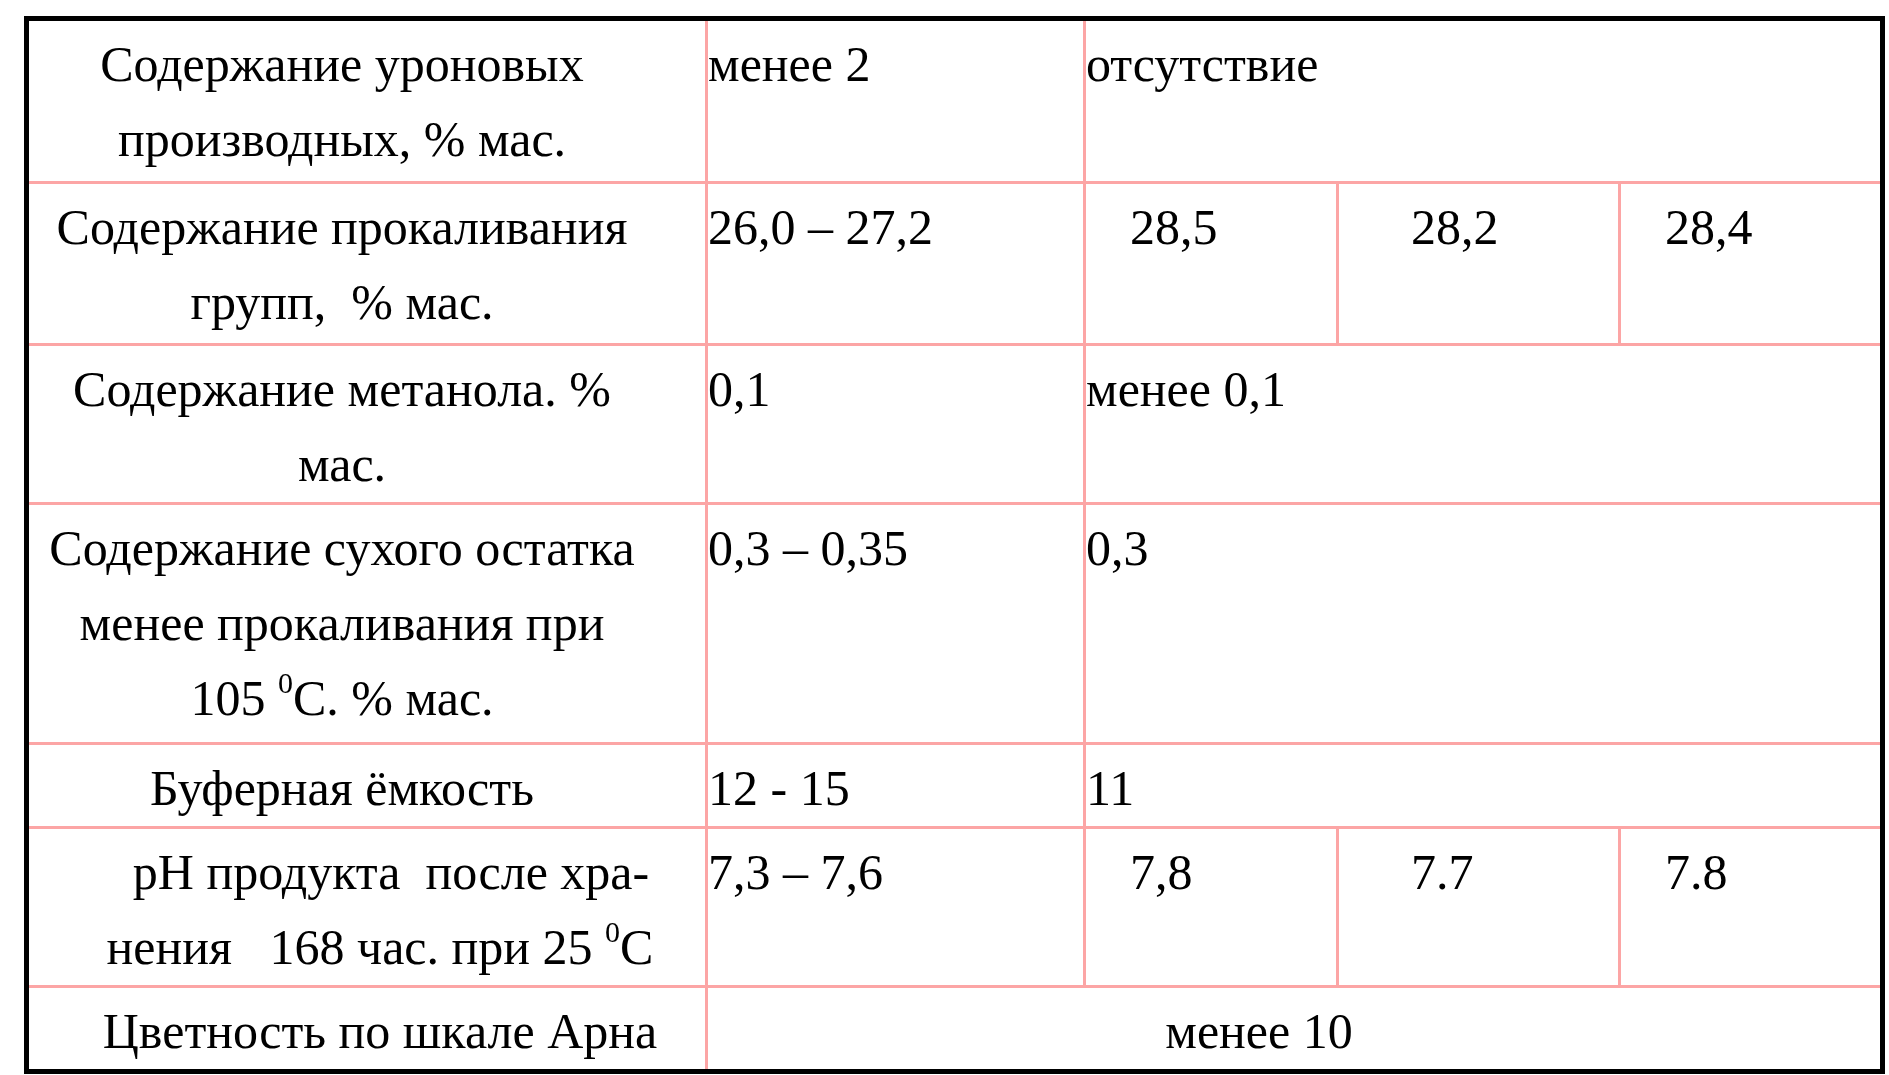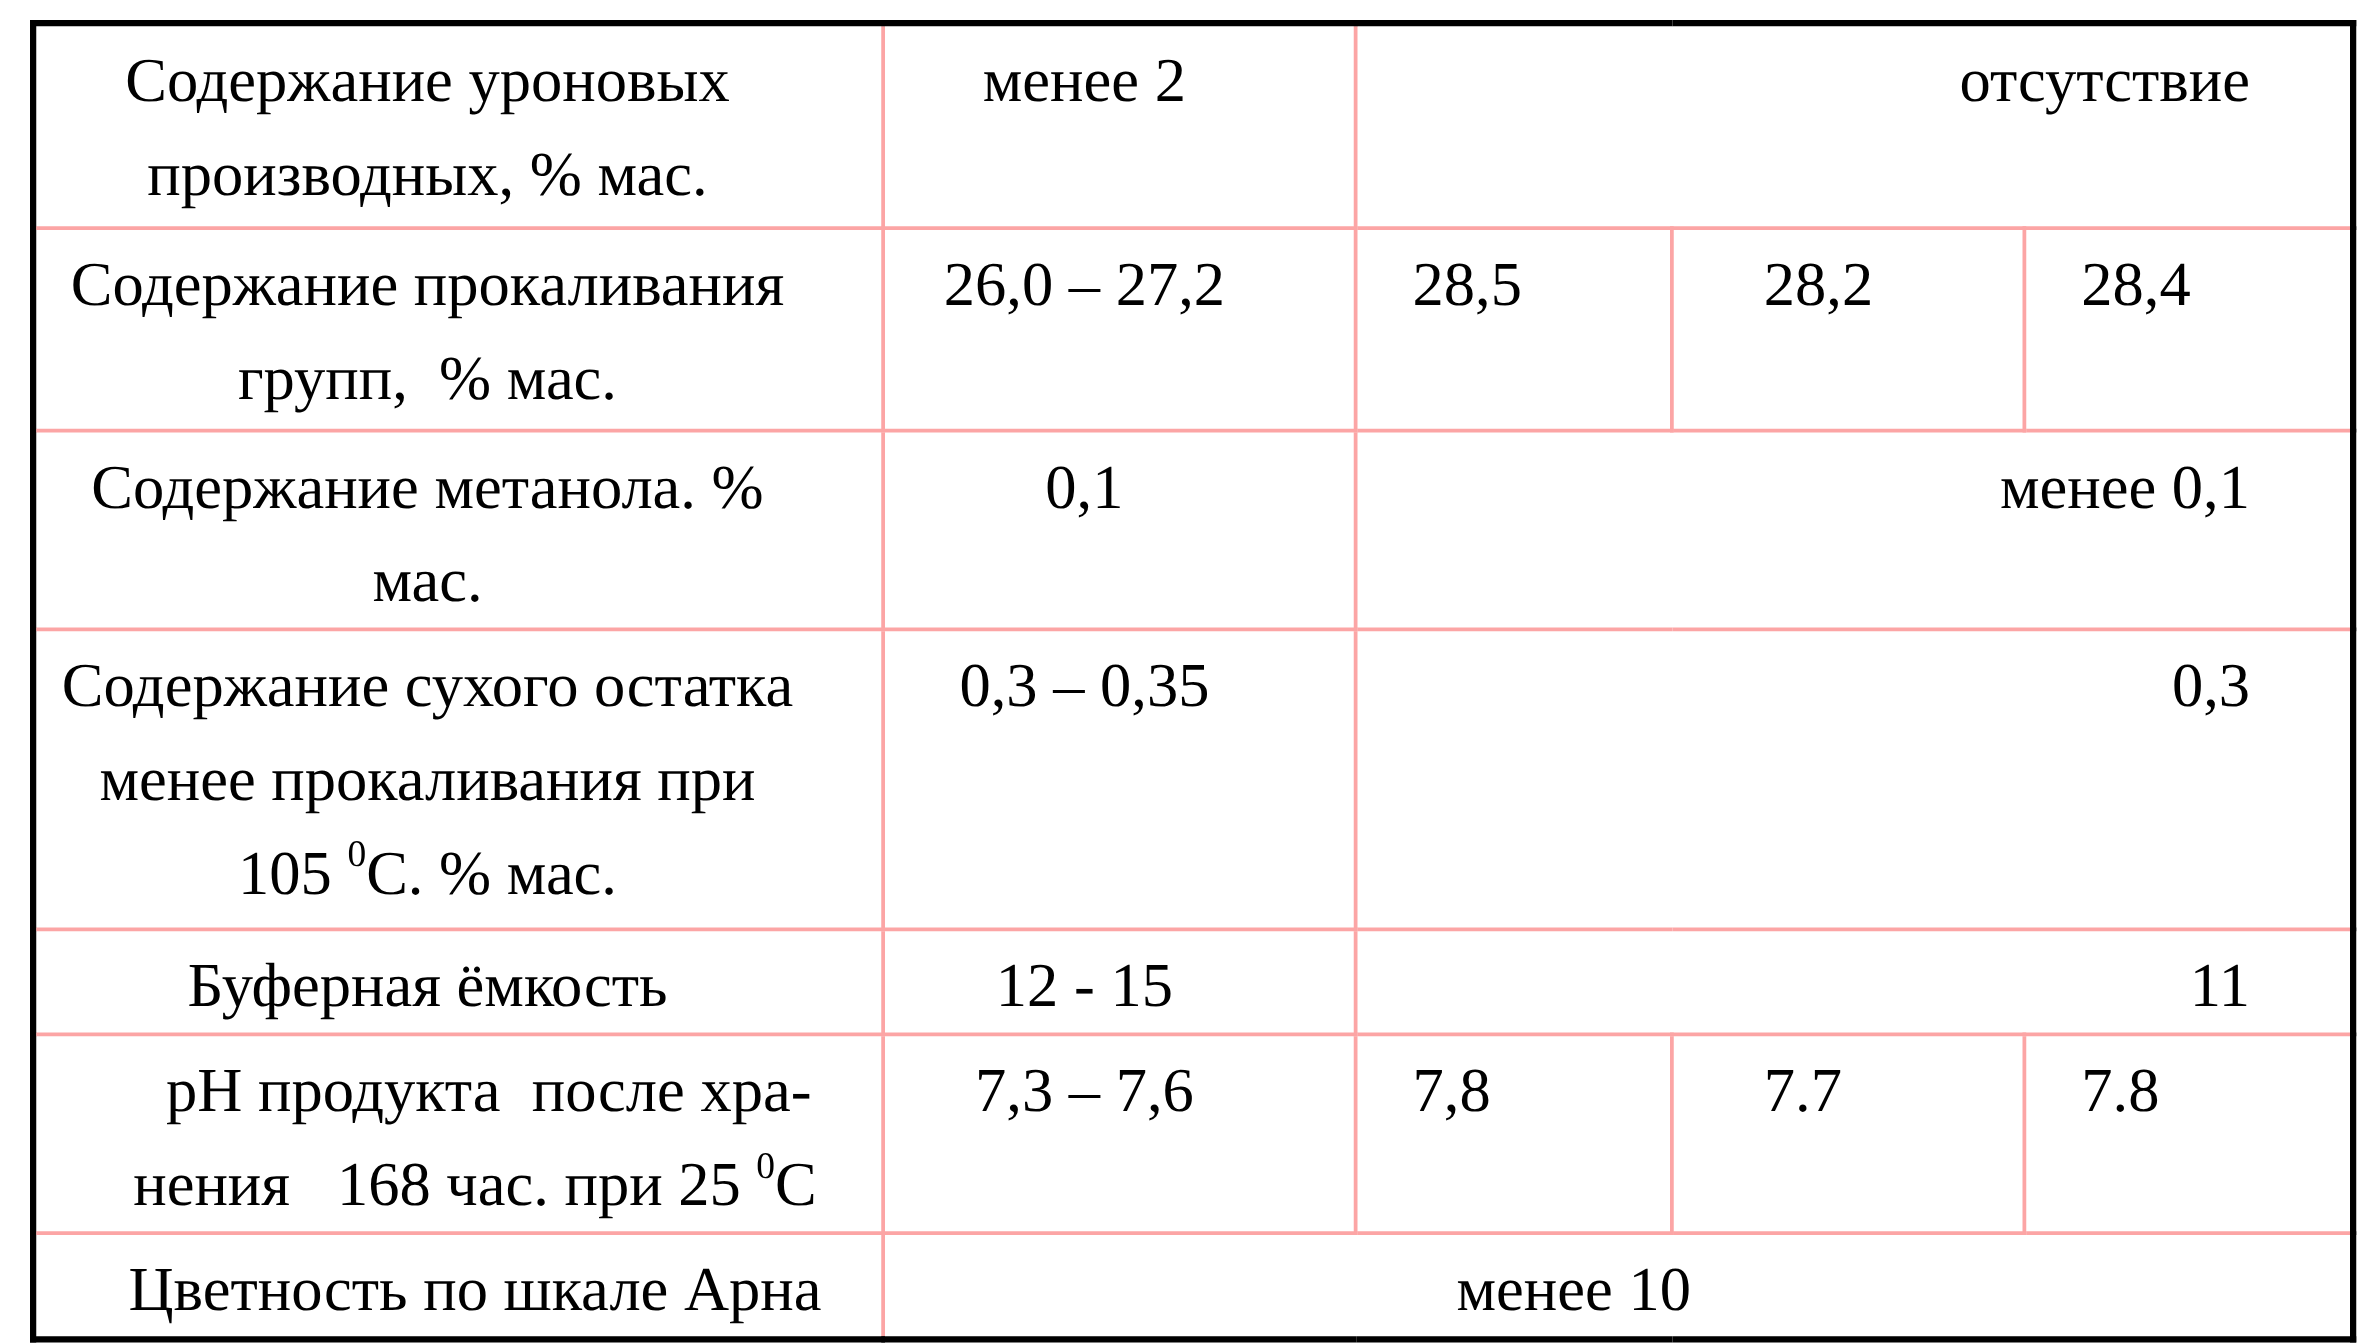--- a/index.html
+++ b/index.html
@@ -41,26 +41,26 @@
   td.label-c {
     text-align: center;
     padding-right: 50px;
   }
   
   td.label-l { text-align: center; }
   .indent-lg { padding-left: 48px; }
   .indent-sm { padding-left: 26px; }
   
   td.val-c2 {
-    text-align: center;
+    text-align: left;
     padding-right: 56px;
   }
   
   td.val-span {
-    text-align: right;
+    text-align: left;
     padding-right: 80px;
   }
   td.val-span-wide {
     text-align: center;
     padding-right: 70px;
   }
   
   td.val-sub {
     text-align: left;
     padding-left: 44px;

